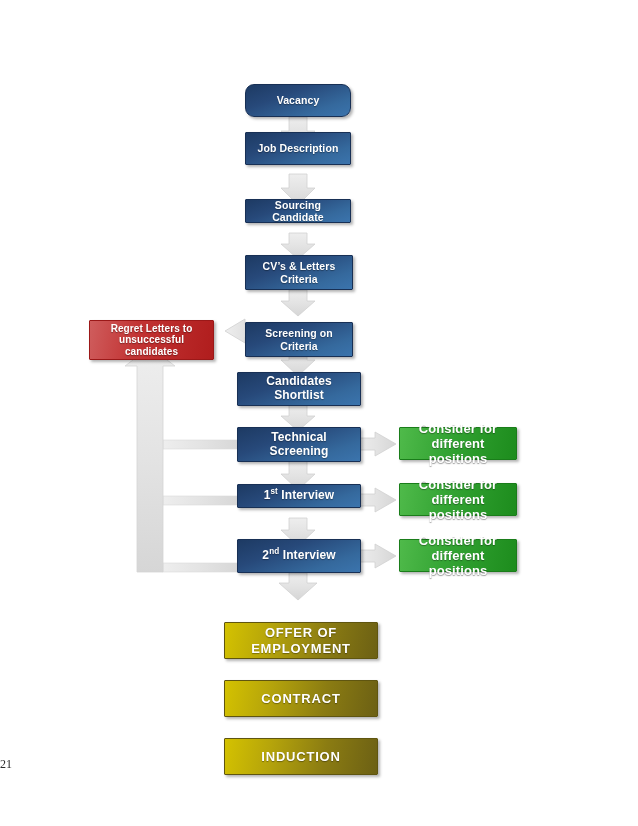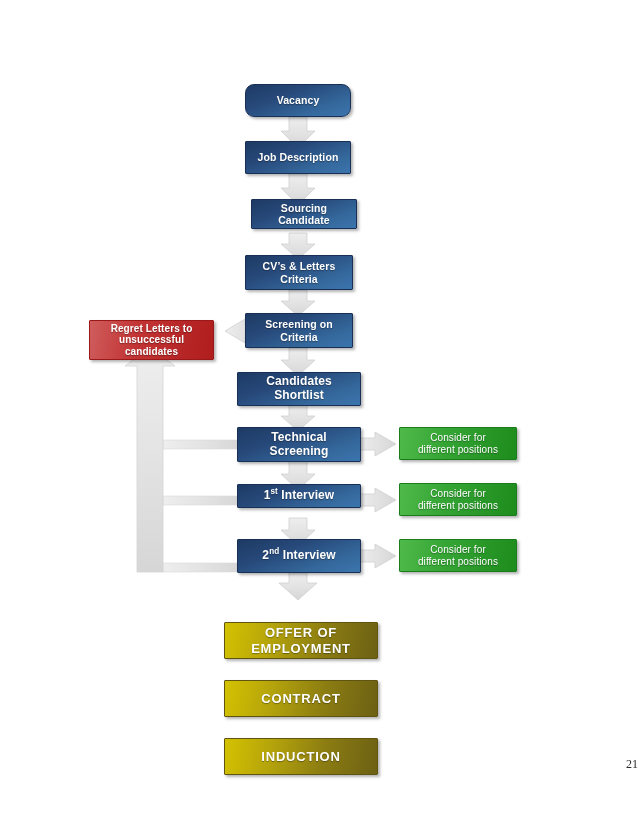--- a/index.html
+++ b/index.html
@@ -55,40 +55,40 @@
     background: linear-gradient(100deg, #cf5d5d 0%, #c23434 38%, #b01d1d 100%);
     border: 1px solid #9b1818;
     font-size: 10px;
     font-weight: 700;
   }
 
   
   .n-green {
     background: linear-gradient(100deg, #4fba4a 0%, #34a434 40%, #1d8c1d 100%);
     border: 1px solid #1a7d1a;
-    font-size: 10px;
-    font-weight: 400;
+    font-size: 13px;
+    font-weight: 700;
   }
 
   
   .n-gold {
     background: linear-gradient(100deg, #d4c200 0%, #b5a40b 30%, #8b7c12 65%, #6c6014 100%);
     border: 1px solid #5f5510;
     font-size: 13px;
     font-weight: 700;
     letter-spacing: 0.8px;
     margin-top: 28px;
   }
 
   .page-number {
     position: absolute;
     left: 0;
     top: 757px;
     width: 638px;
-    text-align: right;
+    text-align: left;
     font-family: "Liberation Serif", serif;
     font-size: 12px;
     color: #2b2b2b;
   }
 </style>
 </head>
 <body>
 
 <div id="page">
 
@@ -178,39 +178,39 @@
 
     <g>
       <path d="M137,572 L163,572 L163,366 L175,366 L150,347 L125,366 L137,366 Z" fill="url(#gr)" stroke="#d4d4d4" stroke-width="0.8"></path>
     </g>
   </svg>
 
   <div class="node n-blue" style="left:245px; top:84px; width:106px; height:33px;border-radius:9px;">
     <span class="label">Vacancy</span>
   </div>
 
-  <div class="node n-blue" style="left:245px; top:141px; width:106px; height:33px;">
+  <div class="node n-blue" style="left:245px; top:132px; width:106px; height:33px;">
     <span class="label">Job Description</span>
   </div>
 
-  <div class="node n-blue" style="left:251px; top:199px; width:106px; height:30px;">
+  <div class="node n-blue" style="left:245px; top:199px; width:106px; height:24px;">
     <span class="label">
       <span>Sourcing</span><br>
       <span>Candidate</span>
     </span>
   </div>
 
   <div class="node n-blue" style="left:245px; top:255px; width:108px; height:35px;">
     <span class="label">
       <span>CV’s &amp; Letters</span><br>
       <span>Criteria</span>
     </span>
   </div>
 
-  <div class="node n-blue" style="left:245px; top:313px; width:108px; height:35px;">
+  <div class="node n-blue" style="left:245px; top:322px; width:108px; height:35px;">
     <span class="label">
       <span>Screening on</span><br>
       <span>Criteria</span>
     </span>
   </div>
 
   <div class="node n-red" style="left:89px; top:320px; width:125px; height:40px;">
     <span class="label">
       <span>Regret Letters to</span><br>
       <span>unsuccessful</span><br>

